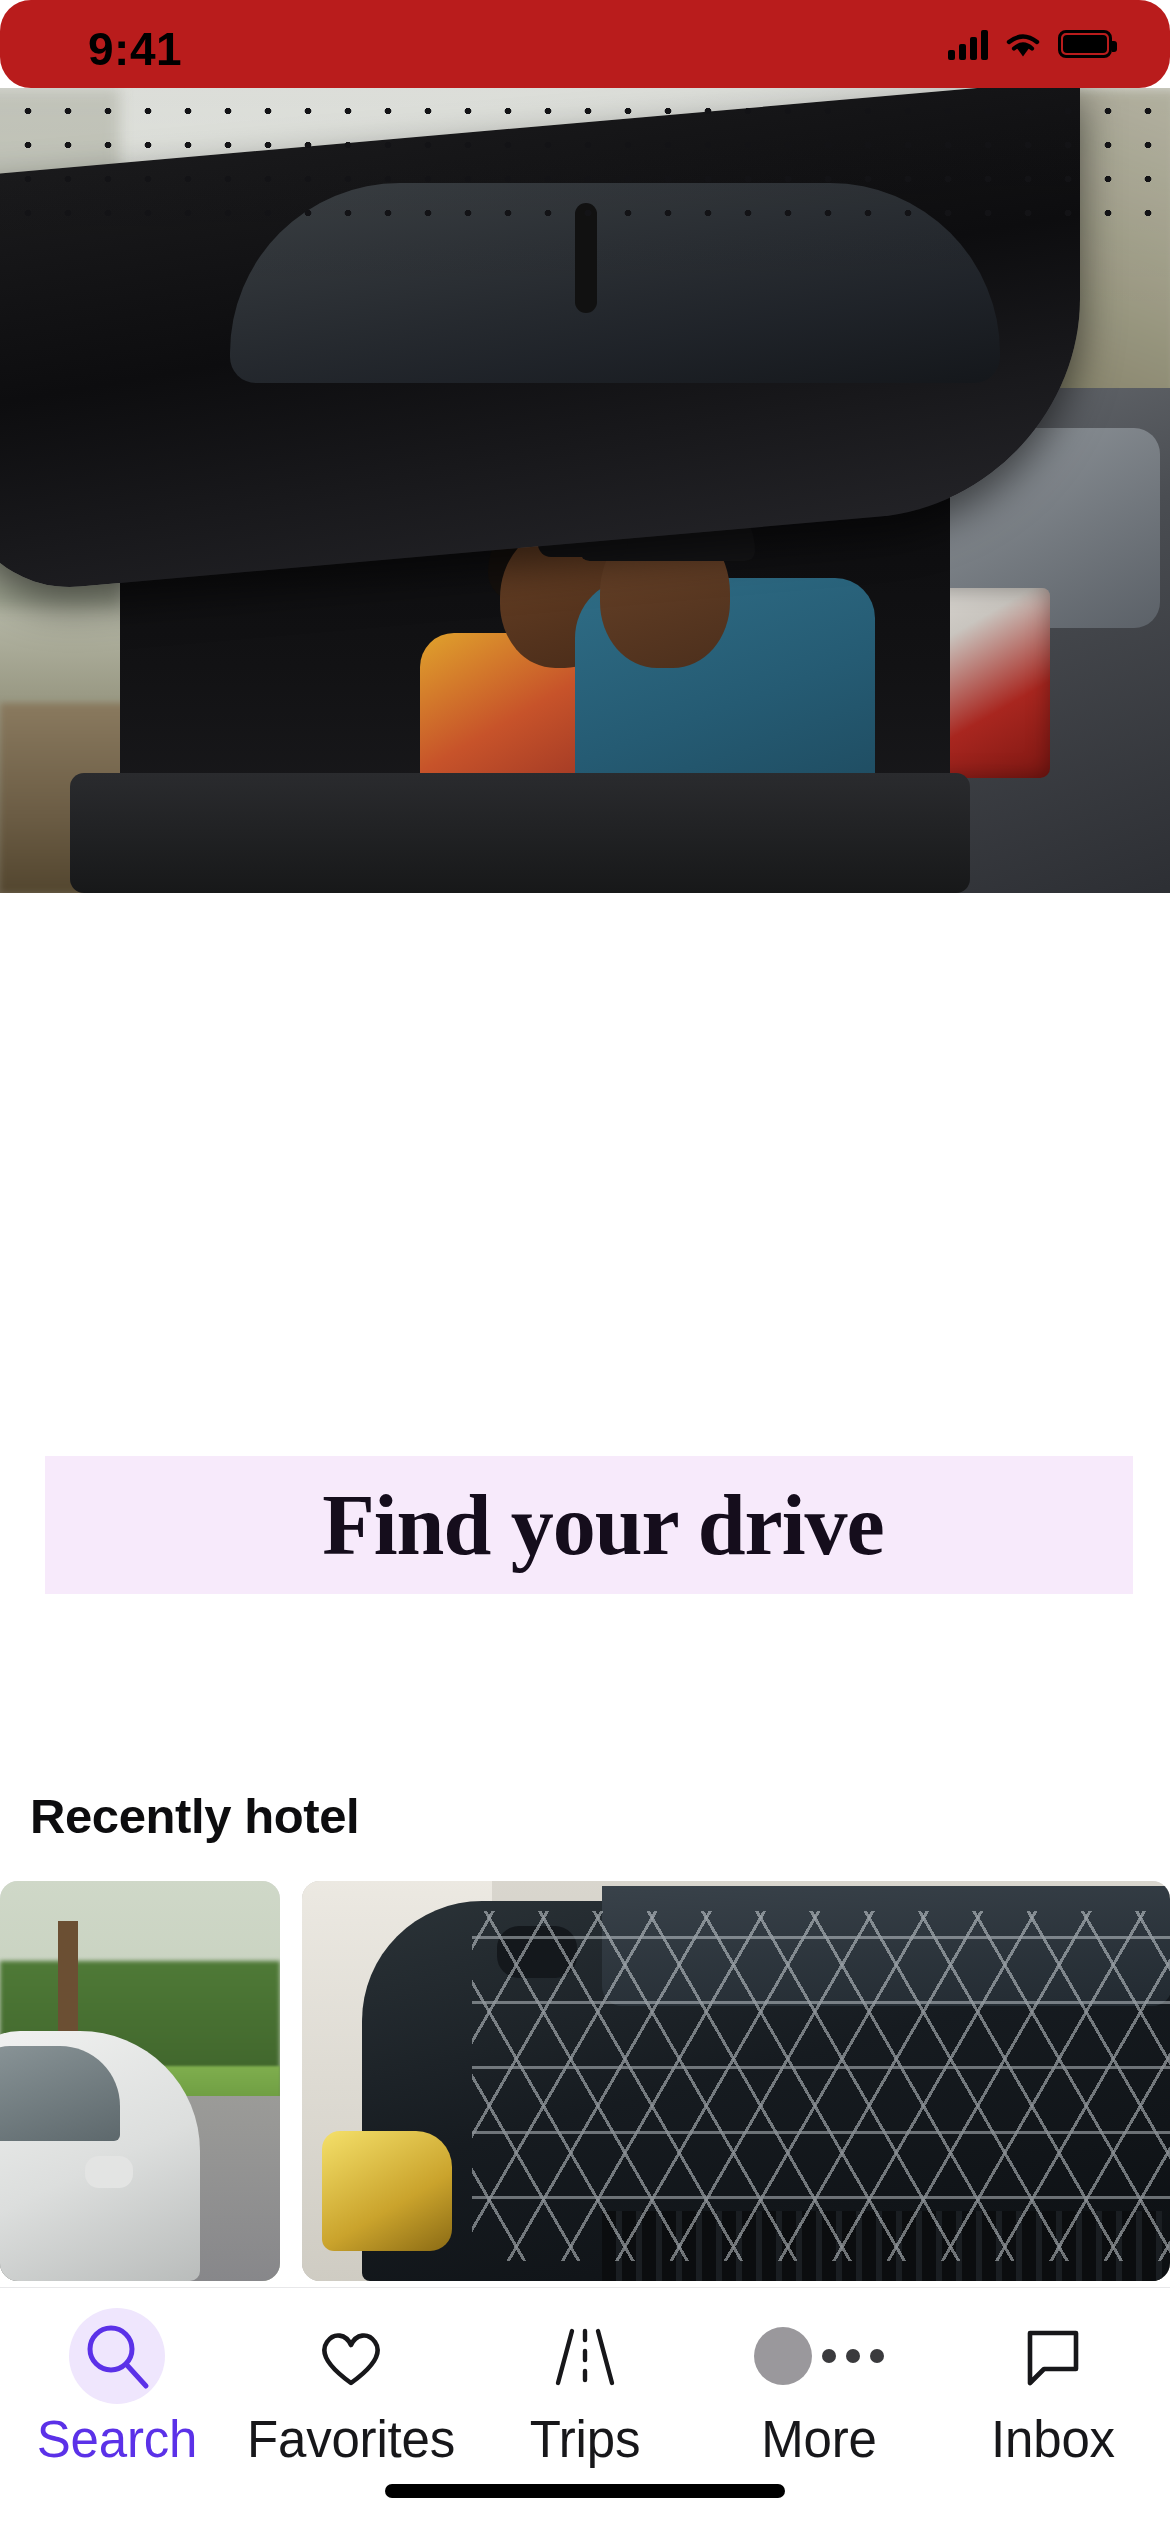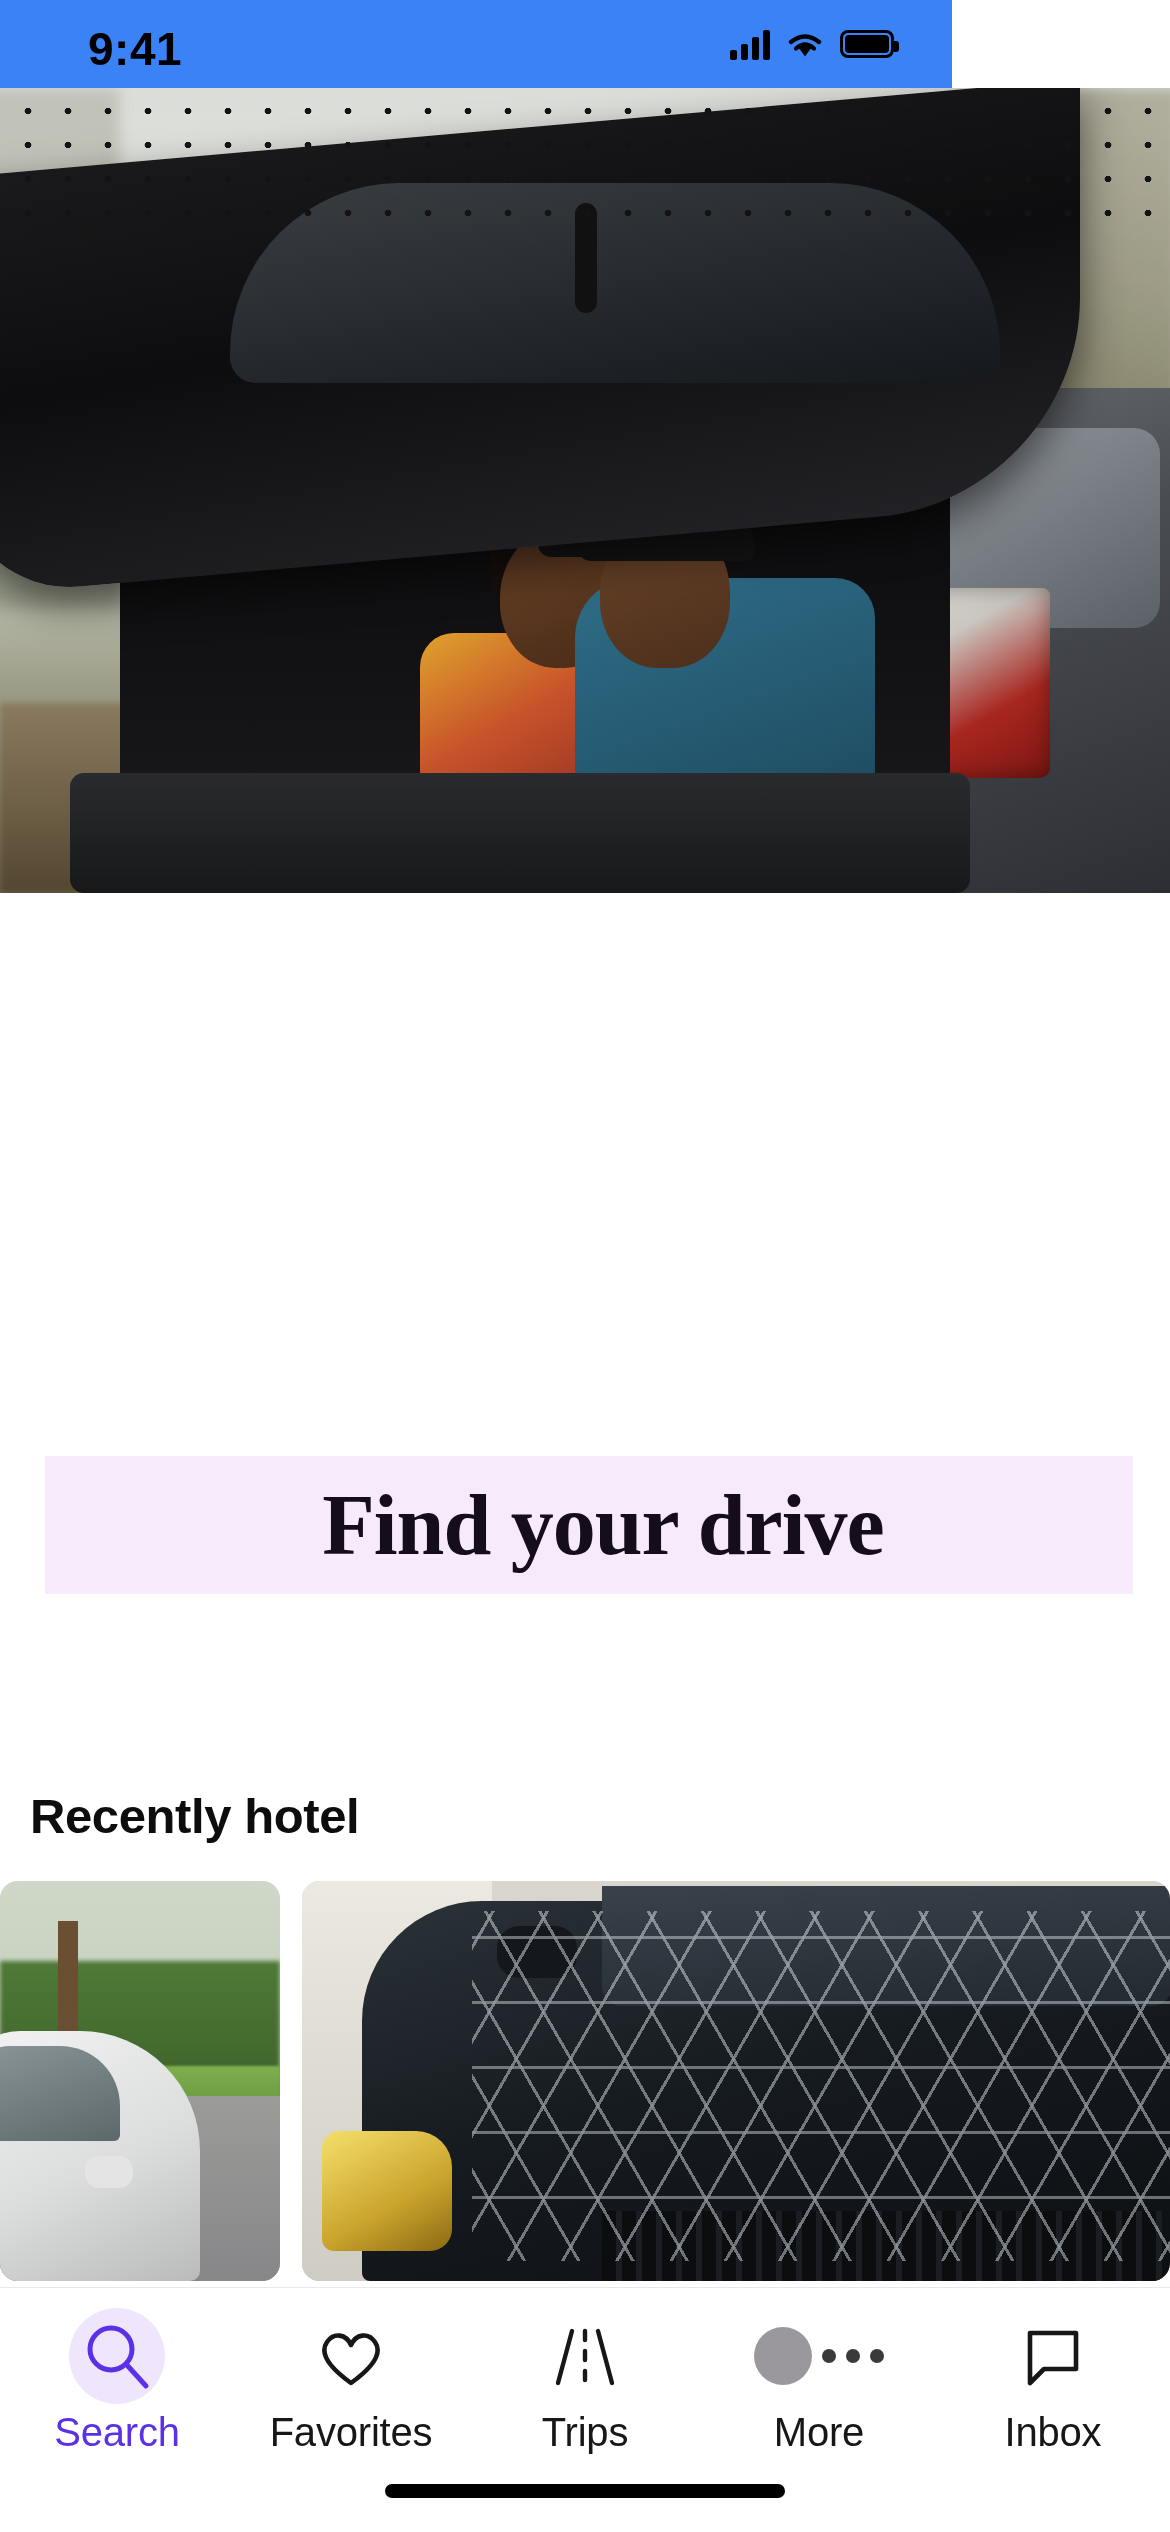--- a/index.html
+++ b/index.html
@@ -8,22 +8,22 @@
     width:1170px; height:2532px;
     background:#ffffff;
     font-family:"Liberation Sans", sans-serif;
     overflow:hidden;
   }
 
   .phone { position:relative; width:1170px; height:2532px; background:#fff; overflow:hidden; }
 
   
   .status-bar {
-    position:absolute; top:0; left:0; width:952px; height:88px;
-    background:#3b82f6; z-index:40;
+    position:absolute; top:0; left:0; width:1170px; height:88px;
+    background:#b91c1c; z-index:40;border-radius:31px;
   }
   .status-time {
     position:absolute; left:88px; top:22px;
     font-size:46px; font-weight:600; color:#000;
     letter-spacing:0.5px;
   }
   .status-right {
     position:absolute; right:58px; top:28px;
     display:flex; align-items:center; gap:17px;
   }
@@ -270,21 +270,21 @@
   .tab-bar{
     position:absolute; left:0; bottom:0; width:1170px; height:245px;
     background:#ffffff; z-index:45;
     border-top:1px solid #e8e8ea;
     display:flex; align-items:flex-start; padding-top:28px;
   }
   .tab{
     flex:1 1 0; display:flex; flex-direction:column; align-items:center; gap:14px;
   }
   .tab-ico{ height:80px; display:flex; align-items:center; justify-content:center; position:relative; }
-  .tab-label{ font-size:40px; color:#17171a; letter-spacing:-.2px; }
+  .tab-label{ font-size:51px; color:#17171a; letter-spacing:-.2px; }
   .tab.active .tab-label{ color:#5b31e8; }
   .tab.active .tab-ico::before{
     content:""; position:absolute; left:50%; top:50%;
     transform:translate(-50%,-50%);
     width:96px; height:96px; border-radius:50%;
     background:#efe6fd; z-index:0;
   }
   .tab-ico svg{ position:relative; z-index:1; }
   .avatar-dot{
     width:58px; height:58px; border-radius:50%; background:#9a989c;

